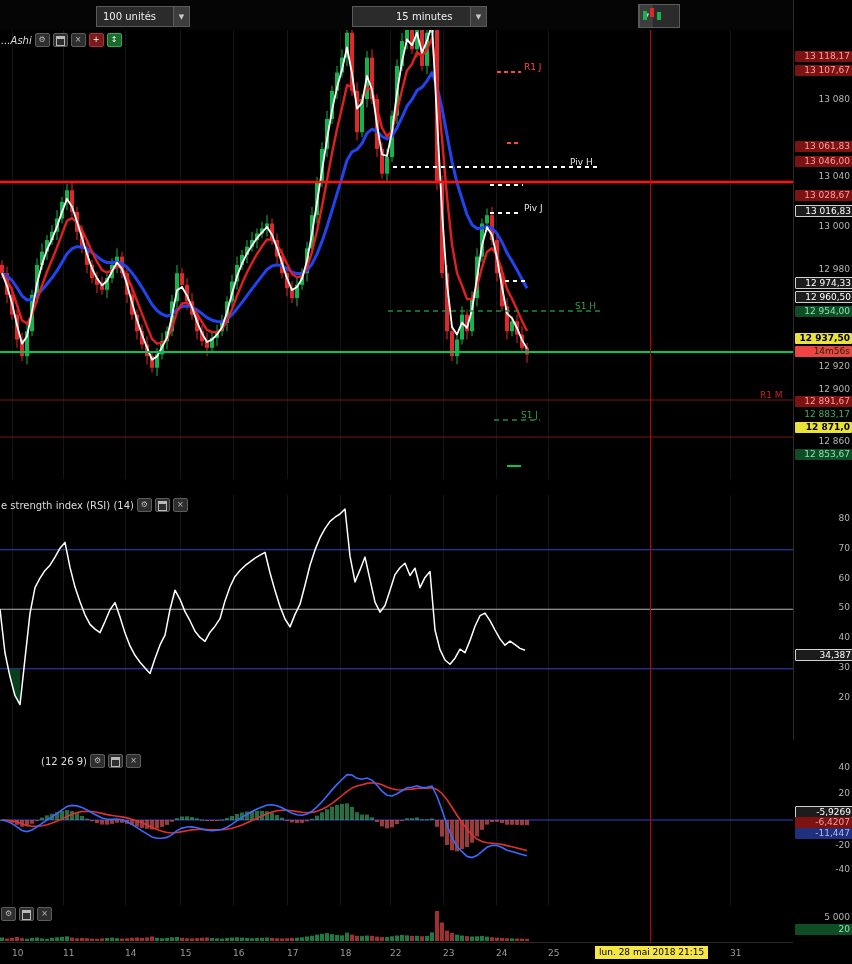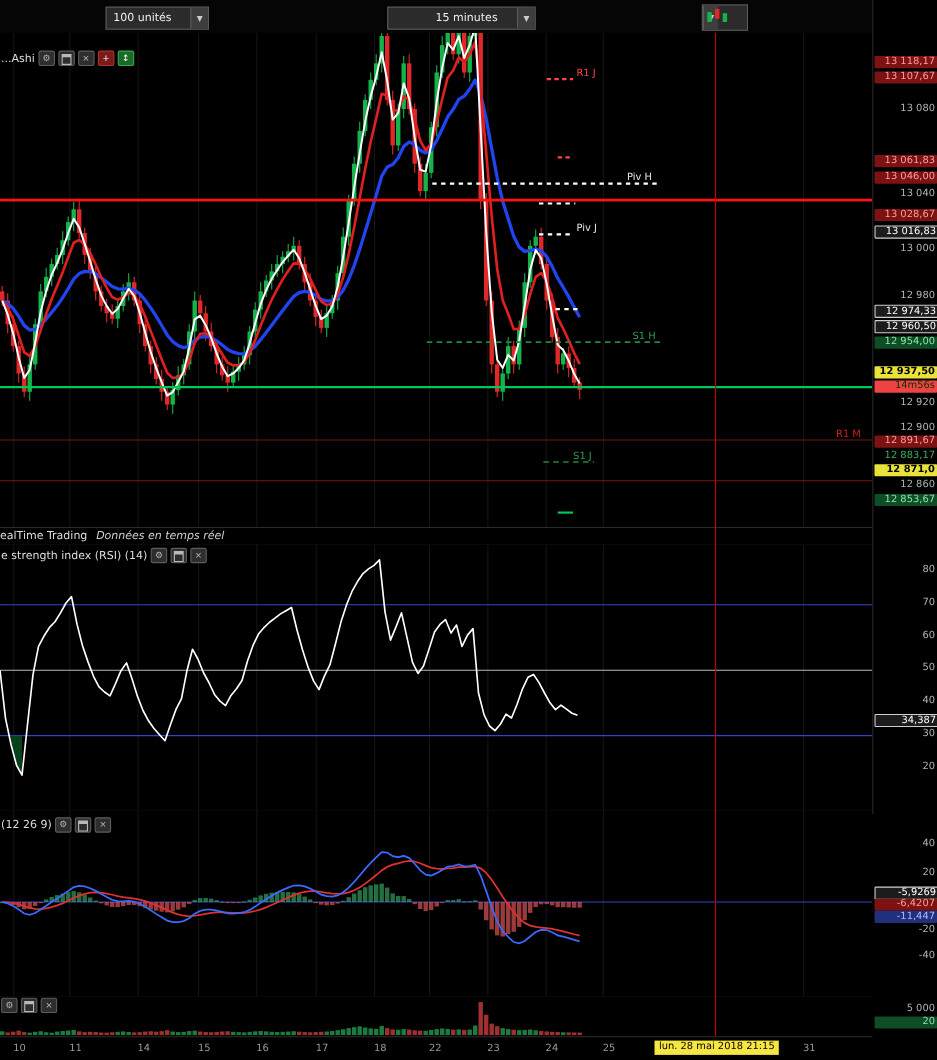--- a/index.html
+++ b/index.html
@@ -311,42 +311,38 @@
         <line x1="497" y1="42" x2="521" y2="42" stroke="#ff4444" stroke-width="2" stroke-dasharray="4 3"></line>
         <line x1="507" y1="113" x2="521" y2="113" stroke="#ff4444" stroke-width="2" stroke-dasharray="4 3"></line>
         <line x1="393" y1="137" x2="597" y2="137" stroke="#ffffff" stroke-width="2" stroke-dasharray="4 4"></line>
         <line x1="490" y1="155" x2="523" y2="155" stroke="#ffffff" stroke-width="2" stroke-dasharray="4 4"></line>
         <line x1="490" y1="183" x2="520" y2="183" stroke="#ffffff" stroke-width="2" stroke-dasharray="4 4"></line>
         <line x1="505" y1="251" x2="528" y2="251" stroke="#ffffff" stroke-width="2" stroke-dasharray="4 4"></line>
         <line x1="388" y1="281" x2="600" y2="281" stroke="#1f8a3d" stroke-width="1.5" stroke-dasharray="5 4"></line>
         <line x1="494" y1="390" x2="540" y2="390" stroke="#1f8a3d" stroke-width="1.5" stroke-dasharray="5 4"></line>
         <line x1="507" y1="436" x2="521" y2="436" stroke="#00c853" stroke-width="2"></line>
       </svg>
-    <div class="phead" style="top:16px;">
+    <div class="phead" style="top:3px;font-style:italic;">
       <span>...Ashi</span>
       <span class="hbtn">⚙</span>
       <span class="hbtn">
           <span class="winin"></span>
         </span>
       <span class="hbtn">×</span>
       <span class="hbtn red">+</span>
       <span class="hbtn green">↕</span>
     </div>
   <div class="pivlab" style="left: 524px; top: 32px; color: rgb(255, 68, 68);">R1 J</div>
       <div class="pivlab" style="left: 570px; top: 127px; color: rgb(232, 232, 232);">Piv H</div>
       <div class="pivlab" style="left: 524px; top: 173px; color: rgb(232, 232, 232);">Piv J</div>
       <div class="pivlab" style="left: 575px; top: 271px; color: rgb(47, 160, 80);">S1 H</div>
       <div class="pivlab" style="left: 521px; top: 380px; color: rgb(47, 160, 80);">S1 J</div>
       <div class="pivlab" style="left: 760px; top: 360px; color: rgb(204, 34, 34);">R1 M</div>
     </div>
 
-  <div id="footnote">
-    <span class="n1">ealTime Trading</span>
-    <span class="n2">Données en temps réel</span>
-  </div>
 
   <div class="panel" id="rsipanel">
     <svg id="rsvg" width="793" height="242">
         <line x1="12.5" y1="0" x2="12.5" y2="242" stroke="#141414"></line>
         <line x1="63.5" y1="0" x2="63.5" y2="242" stroke="#141414"></line>
         <line x1="125.5" y1="0" x2="125.5" y2="242" stroke="#141414"></line>
         <line x1="180.5" y1="0" x2="180.5" y2="242" stroke="#141414"></line>
         <line x1="233.5" y1="0" x2="233.5" y2="242" stroke="#141414"></line>
         <line x1="287.5" y1="0" x2="287.5" y2="242" stroke="#141414"></line>
         <line x1="340.5" y1="0" x2="340.5" y2="242" stroke="#141414"></line>
@@ -489,21 +485,21 @@
         <rect x="495" y="83" width="4" height="1.8809552454221432" fill="rgba(235,90,90,0.65)"></rect>
         <rect x="500" y="83" width="4" height="3.083624659399433" fill="rgba(235,90,90,0.65)"></rect>
         <rect x="505" y="83" width="4" height="4.697547659734184" fill="rgba(235,90,90,0.65)"></rect>
         <rect x="510" y="83" width="4" height="4.731703046576342" fill="rgba(235,90,90,0.65)"></rect>
         <rect x="515" y="83" width="4" height="4.924597189762153" fill="rgba(235,90,90,0.65)"></rect>
         <rect x="520" y="83" width="4" height="5.19564972727639" fill="rgba(235,90,90,0.65)"></rect>
         <rect x="525" y="83" width="4" height="5.157787621715684" fill="rgba(235,90,90,0.65)"></rect>
         <polyline points="2,83.0 7,83.3 12,83.9 17,85.1 22,86.8 27,88.4 32,89.3 37,89.4 42,88.8 47,87.7 52,86.1 57,84.2 62,81.9 67,79.4 72,77.2 77,75.6 82,74.5 87,74.2 92,74.5 97,75.3 102,76.4 107,77.6 112,78.5 117,79.2 122,79.9 127,80.9 132,82.2 137,83.9 142,85.8 147,88.1 152,90.4 157,92.6 162,94.3 167,95.5 172,96.0 177,95.5 182,94.6 187,93.7 192,92.9 197,92.5 202,92.4 207,92.6 212,92.8 217,92.9 222,92.8 227,92.2 232,91.2 237,89.7 242,87.9 247,85.7 252,83.5 257,81.2 262,78.9 267,76.8 272,75.0 277,73.7 282,73.2 287,73.2 292,73.8 297,74.6 302,75.3 307,75.7 312,75.4 317,74.3 322,72.3 327,69.7 332,66.3 337,62.5 342,58.5 347,54.3 352,51.1 357,49.1 362,47.8 367,46.4 372,45.7 377,46.2 382,47.8 387,49.9 392,51.7 397,52.7 402,53.0 407,52.5 412,52.1 417,51.4 422,51.3 427,51.1 432,50.7 437,52.4 442,56.5 447,62.8 452,70.3 457,78.2 462,85.5 467,92.3 472,97.9 477,102.0 482,104.5 487,105.7 492,106.2 497,106.7 502,107.4 507,108.6 512,109.8 517,111.0 522,112.3 527,113.6" fill="none" stroke="#e03030" stroke-width="1.6"></polyline>
         <polyline points="2,83.0 7,84.3 12,86.6 17,89.9 22,93.5 27,94.6 32,93.0 37,89.8 42,86.4 47,83.0 52,79.8 57,76.5 62,72.9 67,69.5 72,68.4 77,68.9 82,70.5 87,72.9 92,75.7 97,78.5 102,81.0 107,82.2 112,82.4 117,82.0 122,82.7 127,84.7 132,87.4 137,90.6 142,93.8 147,96.9 152,99.9 157,101.2 162,101.2 167,100.4 172,97.7 177,93.6 182,91.1 187,90.0 192,89.9 197,90.8 202,92.0 207,93.3 212,93.6 217,93.2 222,92.3 227,90.2 232,87.2 237,83.7 242,80.4 247,77.3 252,74.5 257,72.0 262,69.9 267,68.0 272,67.8 277,68.8 282,70.8 287,73.5 292,76.3 297,77.7 302,78.2 307,77.0 312,74.1 317,69.9 322,64.7 327,58.9 332,52.9 337,47.4 342,42.5 347,37.6 352,38.0 357,41.3 362,42.3 367,41.0 372,43.1 377,48.2 382,54.2 387,58.2 392,59.0 397,56.8 402,53.8 407,50.8 412,50.3 417,48.8 422,50.6 427,50.3 432,49.1 437,59.2 442,73.1 447,87.7 452,100.7 457,109.6 462,114.7 467,119.4 472,120.6 477,118.5 482,114.4 487,110.3 492,108.3 497,108.5 502,110.5 507,113.3 512,114.5 517,115.9 522,117.5 527,118.8" fill="none" stroke="#3a6aff" stroke-width="1.6"></polyline>
       </svg>
-    <div class="phead" style="top:6px;">
+    <div class="phead" style="top:17px;padding-left:40px;">
       <span>(12 26 9)</span>
       <span class="hbtn">⚙</span>
       <span class="hbtn">
           <span class="winin"></span>
         </span>
       <span class="hbtn">×</span>
     </div>
   </div>
 
   <div class="panel" id="volpanel">

